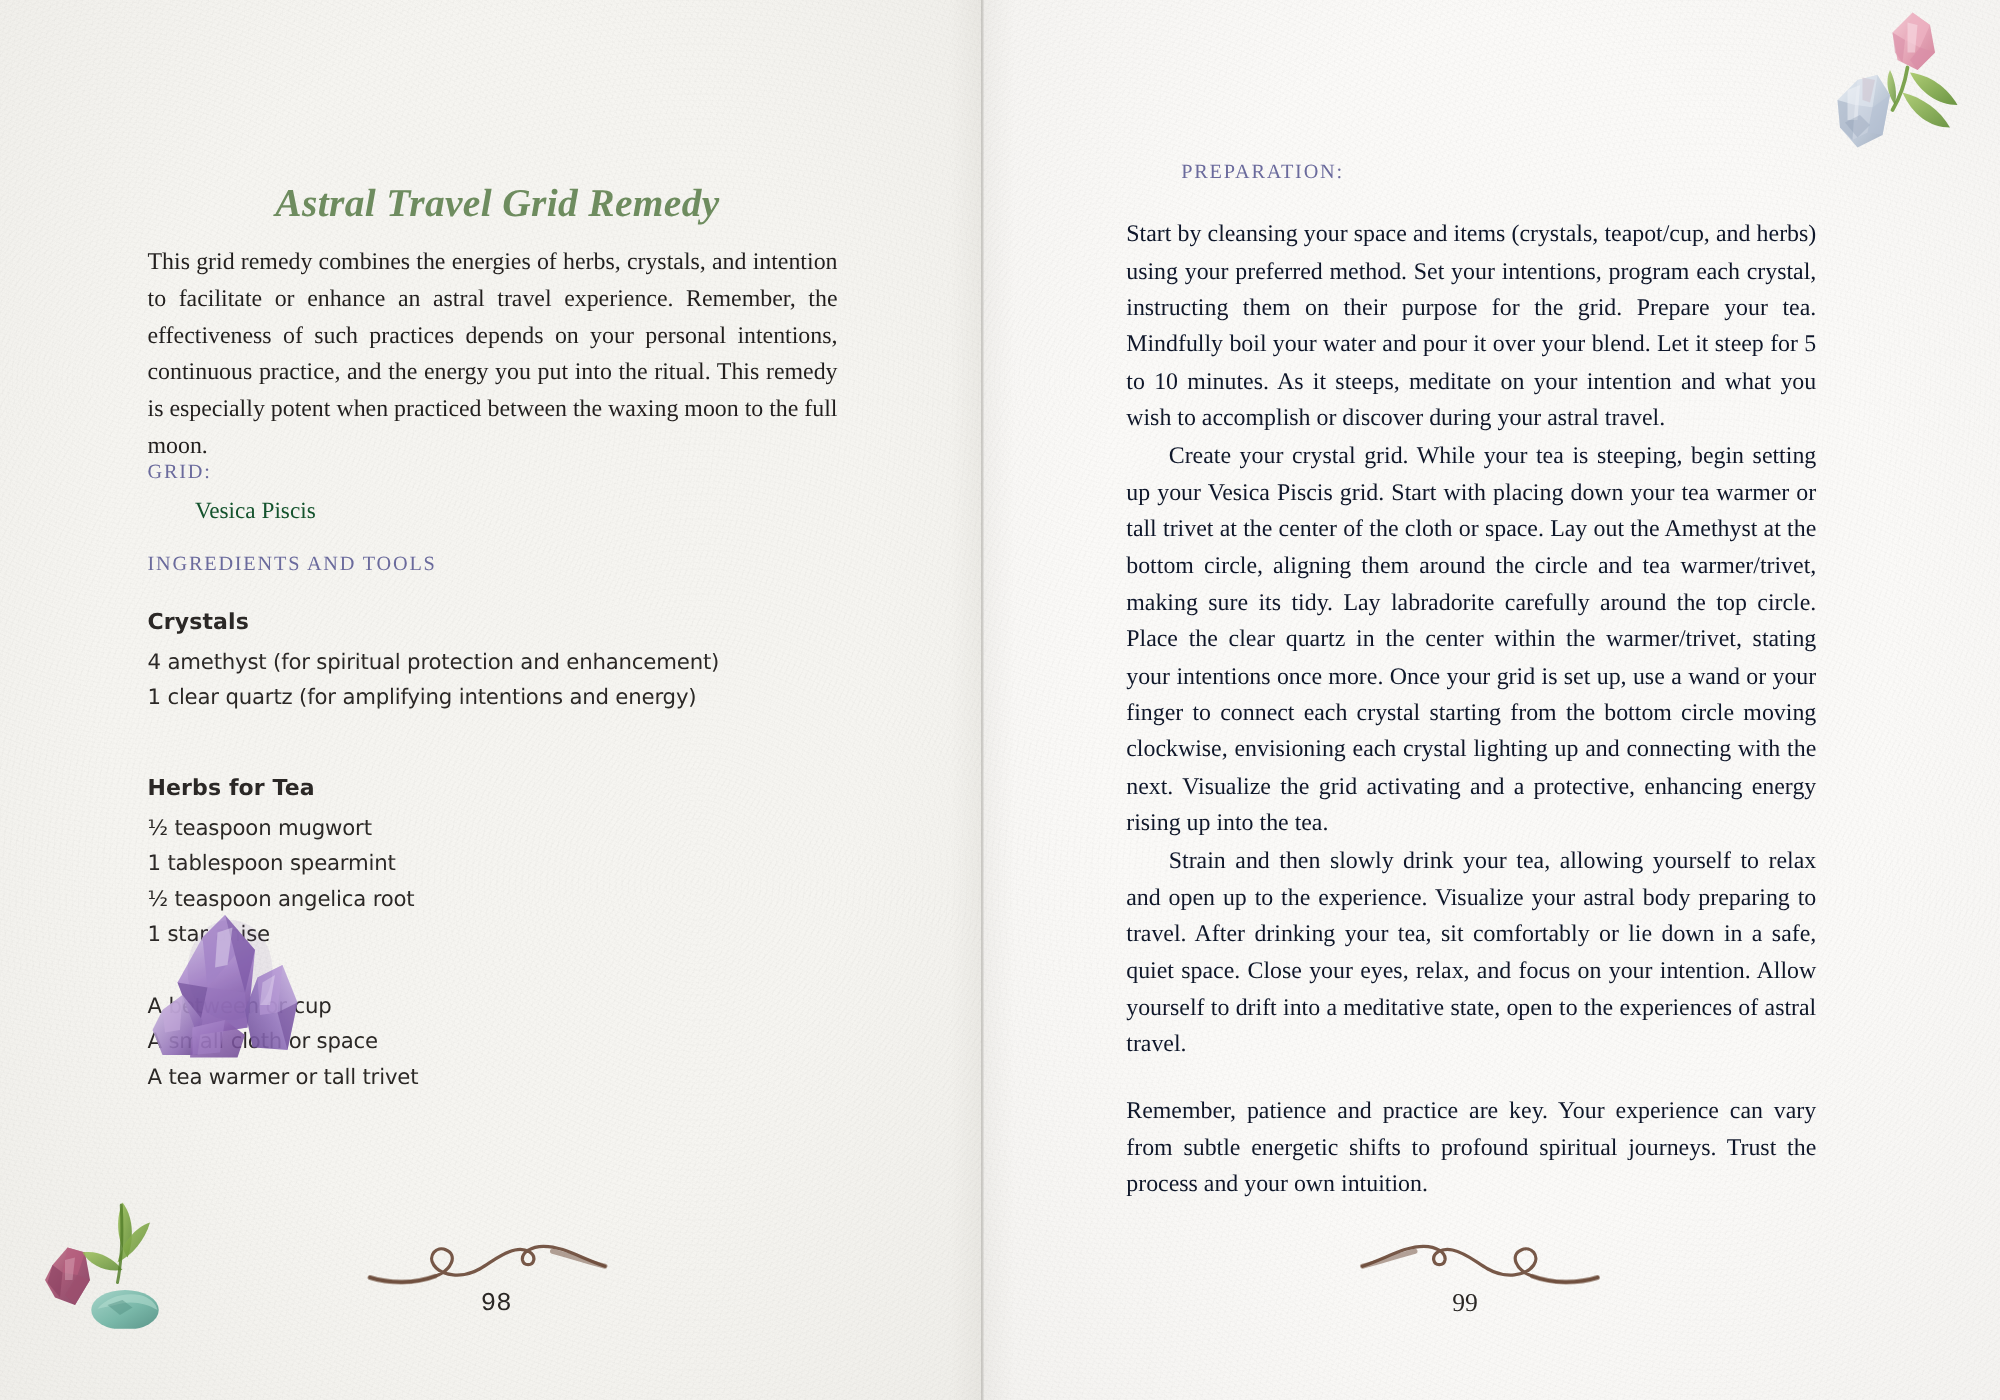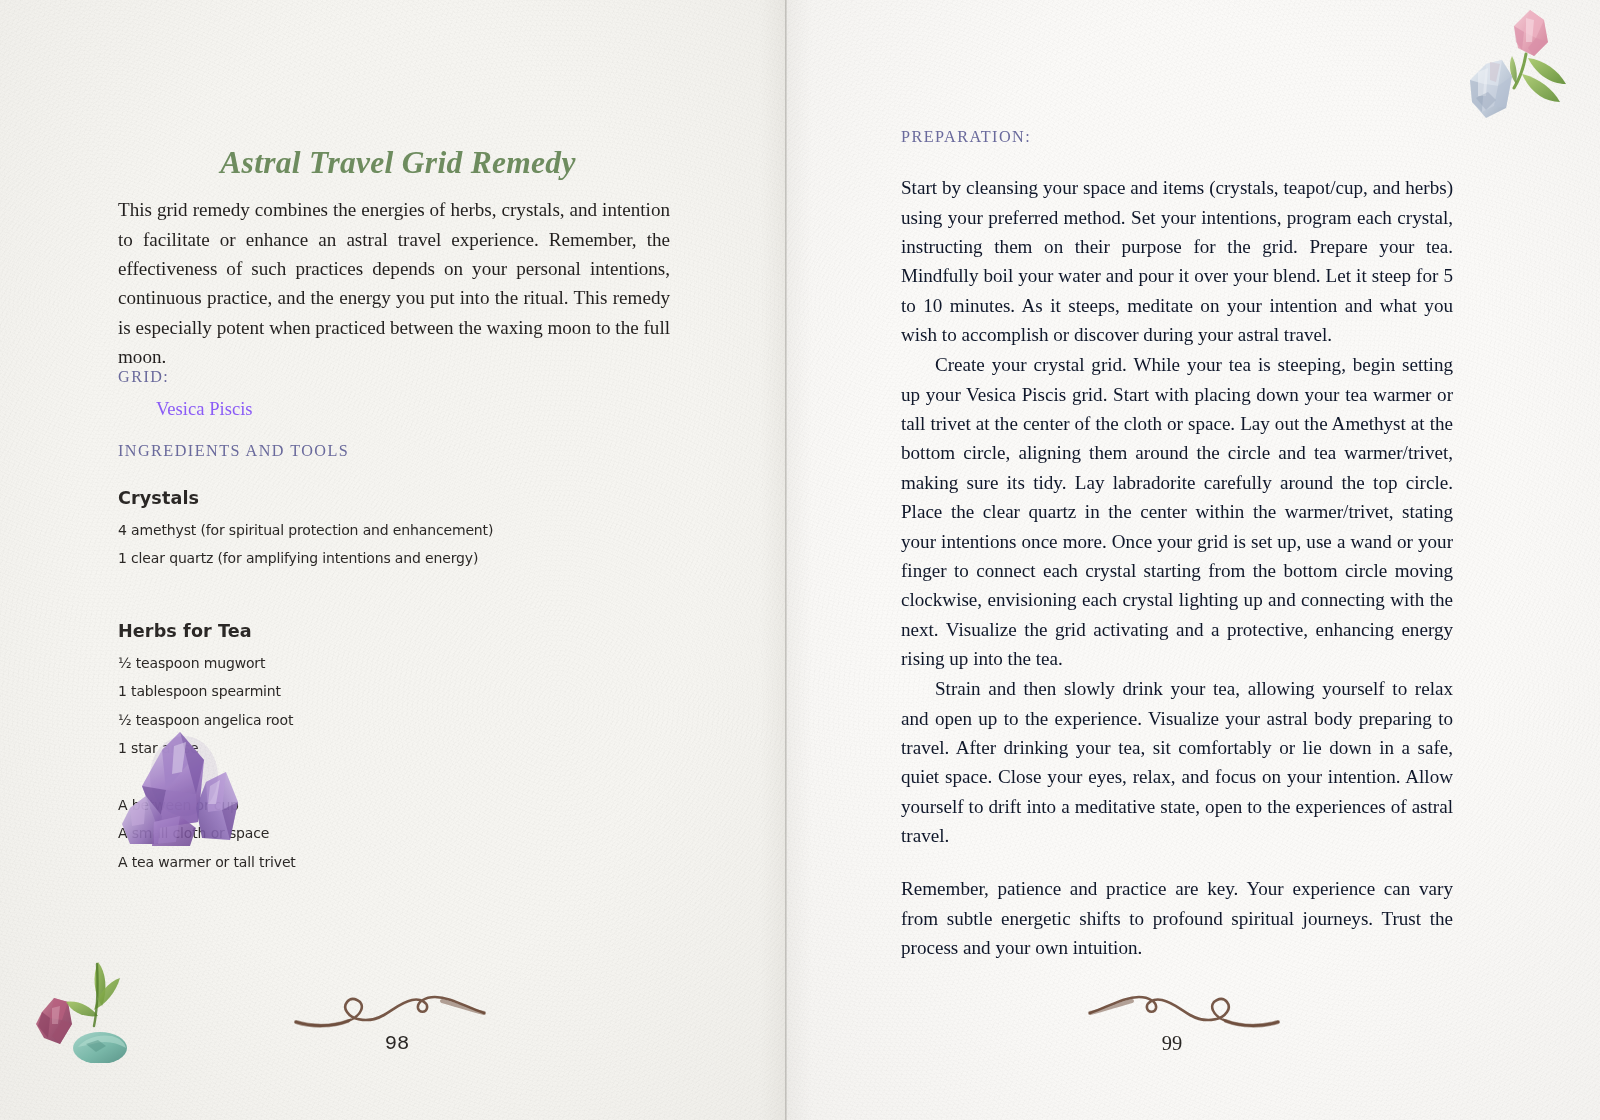--- a/index.html
+++ b/index.html
@@ -101,49 +101,49 @@
     font-size: 16.2px;
     letter-spacing: 1.45px;
     color: #6a6a9c;
   }
   #grid-heading  { left: 118px; top: 368px; }
   #grid-value {
     position: absolute;
     left: 156px;
     top: 398px;
     font-size: 18.6px;
-    color: #8b5cf6;
+    color: #14532d;
   }
   #ingredients-heading { left: 118px; top: 442px; }
 
   .sans-block {
     position: absolute;
     left: 118px;
     width: 552px;
     text-align: left;
     font-family: "DejaVu Sans", sans-serif;
     color: #2b2826;
   }
   .sans-head {
     font-weight: bold;
     font-size: 17.6px;
     letter-spacing: .1px;
     margin: 0 0 8px 0;
   }
   .sans-line {
-    font-size: 14px;
+    font-size: 17px;
     line-height: 28.4px;
     letter-spacing: -.15px;
   }
   #crystals-block { top: 488px; }
   #herbs-block    { top: 621px; }
   #tools-block    { top: 791px; }
 
   
-  .rp { position: absolute; }
+  .rp { position: absolute; margin-left: 44px; }
   #prep-heading { left: 901px; top: 128px; }
   .prep-body {
     position: absolute;
     left: 901px;
     width: 552px;
     font-size: 19.1px;
     line-height: 29.4px;
     color: #0f172a;
     text-align: justify;
     text-justify: inter-word;

